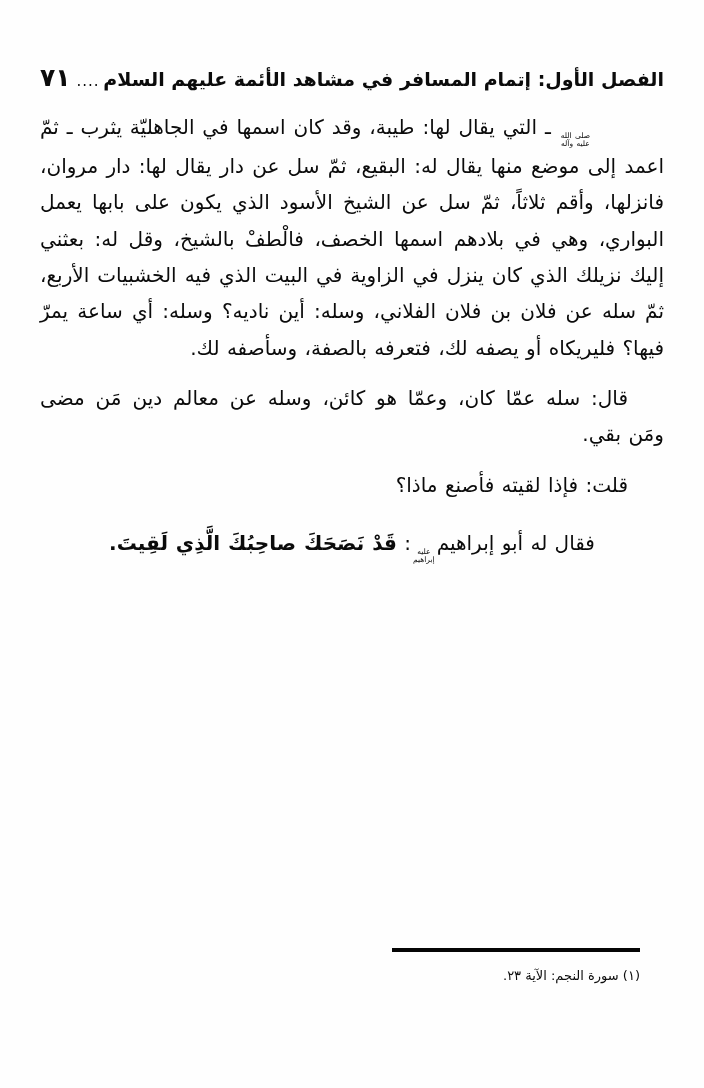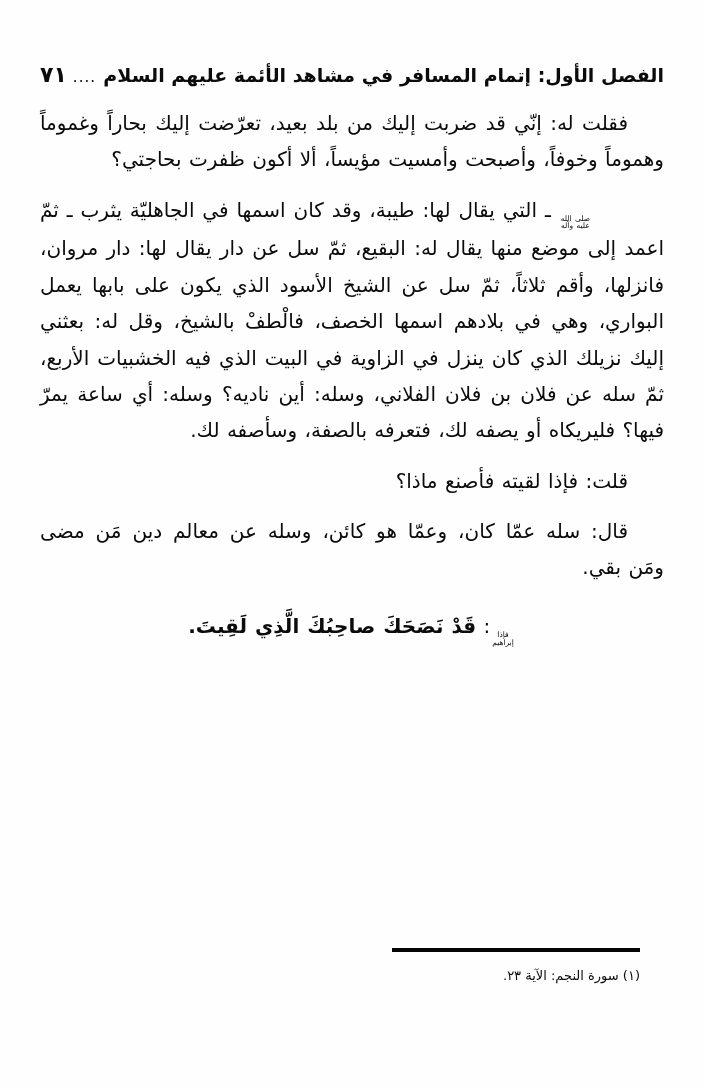--- a/index.html
+++ b/index.html
@@ -33,21 +33,21 @@
   .running-head .dots {
     flex: 1 1 auto;
     overflow: hidden;
     font-weight: normal;
     font-size: 15px;
     letter-spacing: 1px;
     margin: 0 6px;
     direction: ltr;
     text-align: left;
   }
-  .running-head .page-no { flex: 0 0 auto; font-size: 22px; }
+  .running-head .page-no { flex: 0 0 auto; font-size: 25px; }
 
   
   .verse {
     margin: 16px 0 4px 0;
     font-size: 20.5px;
     line-height: 2.1;
     text-align: justify;
     text-indent: 20px;
   }
   .verse .bracket { font-size: 22px; }
@@ -114,33 +114,32 @@
 
 <div class="page">
 
   <div class="running-head">
     <span class="title">الفصل الأول: إتمام المسافر في مشاهد الأئمة عليهم السلام</span>
     <span class="dots">......................................</span>
     <span class="page-no">٧١</span>
   </div>
 
 
-  <p class="para">فقلت له: إنّي قد ضربت إليك من بلد بعيد، تعرّضت إليك بحاراً وغموماً وهموماً وخوفاً، وأصبحت وأمسيت مؤيساً، ألا أكون ظفرت بحاجتي؟</p>
 
   <p class="para"><span class="honorific">
         <span>صلى الله</span>
         <span>عليه وآله</span>
       </span> <span>ـ التي يقال لها: طيبة، وقد كان اسمها في الجاهليّة يثرب ـ ثمّ اعمد إلى موضع منها يقال له: البقيع، ثمّ سل عن دار يقال لها: دار مروان، فانزلها، وأقم ثلاثاً، ثمّ سل عن الشيخ الأسود الذي يكون على بابها يعمل البواري، وهي في بلادهم اسمها الخصف، فالْطفْ بالشيخ، وقل له: بعثني إليك نزيلك الذي كان ينزل في الزاوية في البيت الذي فيه الخشبيات الأربع، ثمّ سله عن فلان بن فلان الفلاني، وسله: أين ناديه؟ وسله: أي ساعة يمرّ فيها؟ فليريكاه أو يصفه لك، فتعرفه بالصفة، وسأصفه لك.</span></p>
 
+  <p class="para">قال: سله عمّا كان، وعمّا هو كائن، وسله عن معالم دين مَن مضى ومَن بقي.</p>
+
   <p class="para">قلت: فإذا لقيته فأصنع ماذا؟</p>
 
-  <p class="para">قال: سله عمّا كان، وعمّا هو كائن، وسله عن معالم دين مَن مضى ومَن بقي.</p>
-
-  <p class="para closing"><span class="honorific">
-        <span>فإذا</span>
+  <p class="para closing"><span>فقال له أبو إبراهيم</span><span class="honorific">
+        <span>عليه</span>
         <span>إبراهيم</span>
       </span><span>: </span><span class="quote">قَدْ نَصَحَكَ صاحِبُكَ الَّذِي لَقِيتَ.</span></p>
 
   <div class="footnote-area">
     <div class="footnote-rule"></div>
     <div class="footnote-text">(١) سورة النجم: الآية ٢٣.</div>
   </div>
 
 </div>
 

